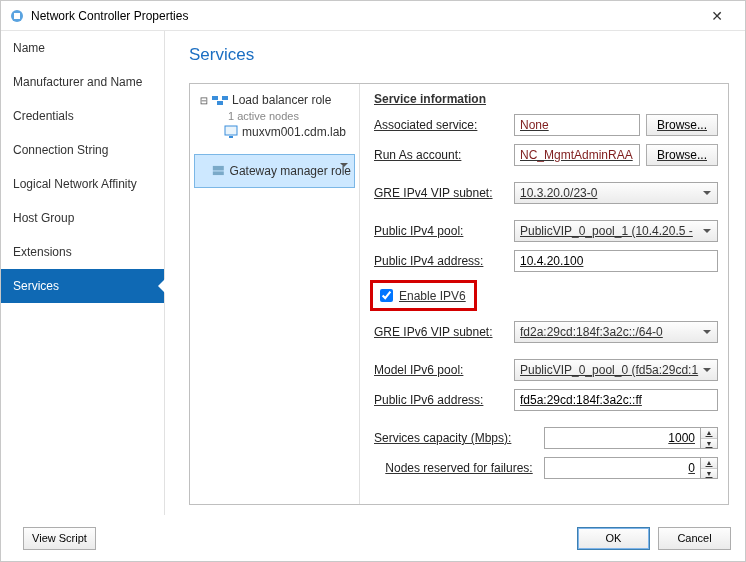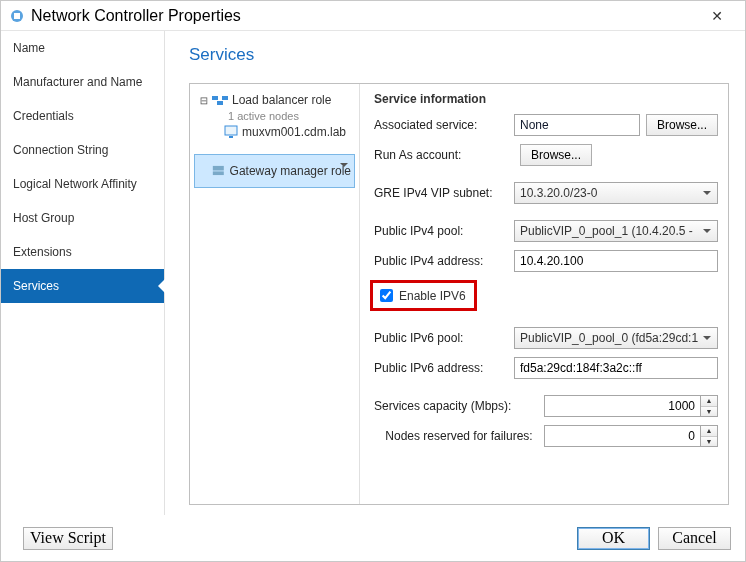--- a/index.html
+++ b/index.html
@@ -1,56 +1,56 @@
 <!DOCTYPE html>
 <html><head>
 <meta charset="utf-8">
 <style>
   * { box-sizing: border-box; font-family: "Segoe UI", Arial, sans-serif; }
   body { margin: 0; background: #fff; font-size: 12px; color: #333; }
   .window { width: 746px; height: 562px; border: 1px solid #c8c8c8; display: flex; flex-direction: column; }
   .titlebar { height: 30px; display: flex; align-items: center; padding: 0 8px; border-bottom: 1px solid #e5e5e5; }
   .titlebar .icon { width: 16px; height: 16px; margin-right: 6px; }
-  .titlebar .title { flex: 1; font-size: 16px; color: #000; }
+  .titlebar .title { flex: 1; font-size: 12px; color: #000; }
   .titlebar .close { width: 40px; text-align: center; font-size: 14px; color: #333; cursor: default; }
   .body { flex: 1; display: flex; min-height: 0; }
   .sidebar { width: 164px; border-right: 1px solid #e1e1e1; background: #fff; }
   .sidebar .item { padding: 10px 12px; font-size: 12px; color: #333; cursor: default; position: relative; }
   .sidebar .item.selected { background: #0f69b4; color: #fff; }
   .sidebar .item.selected::after { content: ""; position: absolute; right: -1px; top: 50%; margin-top: -7px; border: 7px solid transparent; border-right-color: #fff; }
   .content { flex: 1; display: flex; flex-direction: column; padding: 14px 16px 10px 24px; min-width: 0; }
   .content h2 { margin: 0 0 18px 0; font-size: 17px; font-weight: 400; color: #1b6ec2; }
   .panel { flex: 1; border: 1px solid #bfbfbf; display: flex; min-height: 0; min-width: 0; }
   .tree { width: 170px; border-right: 1px solid #e0e0e0; padding: 6px 4px; font-size: 12px; }
   .tree-row { display: flex; align-items: center; padding: 3px 4px; white-space: nowrap; }
   .tree-row.sel { background: #cde8ff; border: 1px solid #7bb7e6; padding: 16px 3px; }
   .tree-toggle { width: 12px; text-align: center; color: #555; font-size: 10px; margin-right: 2px; }
   .tree-sub { color: #888; font-size: 11px; padding-left: 34px; }
   .tree-node-label { margin-left: 4px; }
-  .form { flex: 1; padding: 6px 10px 6px 14px; overflow: hidden; font-size: 12px; min-width: 0; }
+  .form { flex: 1; padding: 6px 10px 6px 14px; overflow: hidden; font-size: 12px; min-width: 0; text-decoration: underline; }
   .form .hdr { font-weight: 600; margin: 2px 0 8px 0; }
   .frow { display: flex; align-items: center; margin-bottom: 8px; }
   .frow .lbl { width: 140px; color: #222; flex-shrink: 0; }
   .frow .ctrl { flex: 1; display: flex; align-items: center; min-width: 0; }
   .frow.gap-top { margin-top: 16px; }
   input[type=text].txt, .sel { height: 22px; border: 1px solid #a6a6a6; padding: 0 5px; font-size: 12px; background: #fff; width: 100%; }
   .sel { appearance: none; background: #f3f3f3 linear-gradient(#fdfdfd,#ebebeb); padding-right: 18px; position: relative; display: flex; align-items: center; overflow: hidden; text-overflow: ellipsis; white-space: nowrap; }
   .sel::after { content: ""; position: absolute; right: 6px; top: 8px; border: 4px solid transparent; border-top-color: #555; }
-  .txt.ro { background: #f0f0f0; color: #0f172a; }
+  .txt.ro { background: #f0f0f0; color: #7f1d1d; }
   .btn { height: 22px; border: 1px solid #adadad; background: linear-gradient(#fdfdfd,#ebebeb); padding: 0 10px; font-size: 12px; margin-left: 6px; cursor: default; }
   .num { display: flex; align-items: center; }
   .num .txt { width: 58px; text-align: right; }
   .spin { display: flex; flex-direction: column; border: 1px solid #a6a6a6; border-left: none; height: 22px; }
   .spin div { width: 16px; flex: 1; display:flex; align-items:center; justify-content:center; font-size:7px; background: linear-gradient(#fdfdfd,#ebebeb); }
   .spin div:first-child { border-bottom: 1px solid #ccc; }
   .redbox { border: 3px solid #d40000; padding: 3px 8px 3px 3px; display: inline-flex; align-items: center; }
   .chk { width: 13px; height: 13px; margin-right: 6px; }
   .footer { height: 46px; border-top: 0; display: flex; align-items: center; padding: 0 14px; }
   .footer .spacer { flex: 1; }
-  .footer .fbtn { height: 23px; min-width: 73px; border: 1px solid #adadad; background: linear-gradient(#fdfdfd,#ebebeb); font-size: 16px; margin-left: 8px; cursor: default; font-family: Liberation Serif, serif; }
+  .footer .fbtn { height: 23px; min-width: 73px; border: 1px solid #adadad; background: linear-gradient(#fdfdfd,#ebebeb); font-size: 11px; margin-left: 8px; cursor: default; }
   .footer .fbtn.primary { border-color: #3c7fb1; box-shadow: 0 0 0 1px #7eb4ea inset; }
   .icon-role { width: 16px; height: 12px; display:inline-block; }
   .icon-vm { width: 14px; height: 14px; display:inline-block; }
 </style>
 </head>
 <body>
 
 <div class="window">
   <div class="titlebar">
     <span class="icon">
@@ -121,20 +121,21 @@
             <div class="lbl">Associated service:</div>
             <div class="ctrl">
               <input type="text" class="txt ro" readonly="" value="None" style="">
               <button class="btn">Browse...</button>
             </div>
           </div>
 
           <div class="frow">
             <div class="lbl">Run As account:</div>
             <div class="ctrl">
+              <input type="text" class="txt ro" readonly="" value="NC_MgmtAdminRAA" style="">
               <button class="btn">Browse...</button>
             </div>
           </div>
 
           <div class="frow gap-top">
             <div class="lbl">GRE IPv4 VIP subnet:</div>
             <div class="ctrl">
                 <div class="sel">10.3.20.0/23-0</div>
               </div>
           </div>
@@ -153,23 +154,29 @@
               </div>
           </div>
 
           <div class="frow" style="margin:8px 0 10px -4px;">
             <span class="redbox">
               <input type="checkbox" class="chk" checked="" style="">
               <span>Enable IPV6</span>
             </span>
           </div>
 
-
-          <div class="frow gap-top">
-            <div class="lbl">Public IPv6 pool:</div>
+          <div class="frow">
+            <div class="lbl">GRE IPv6 VIP subnet:</div>
+            <div class="ctrl">
+                <div class="sel">fd2a:29cd:184f:3a2c::/64-0</div>
+              </div>
+          </div>
+
+          <div class="frow gap-top">
+            <div class="lbl">Model IPv6 pool:</div>
             <div class="ctrl">
                 <div class="sel">PublicVIP_0_pool_0 (fd5a:29cd:1</div>
               </div>
           </div>
 
           <div class="frow">
             <div class="lbl">Public IPv6 address:</div>
             <div class="ctrl">
                 <input type="text" class="txt" value="fd5a:29cd:184f:3a2c::ff" style="">
               </div>

